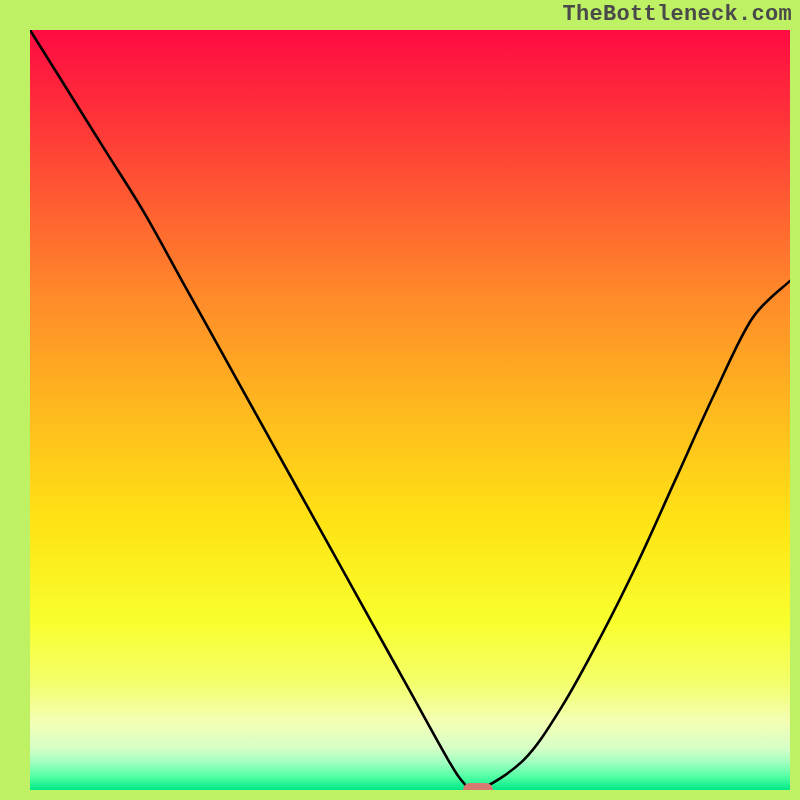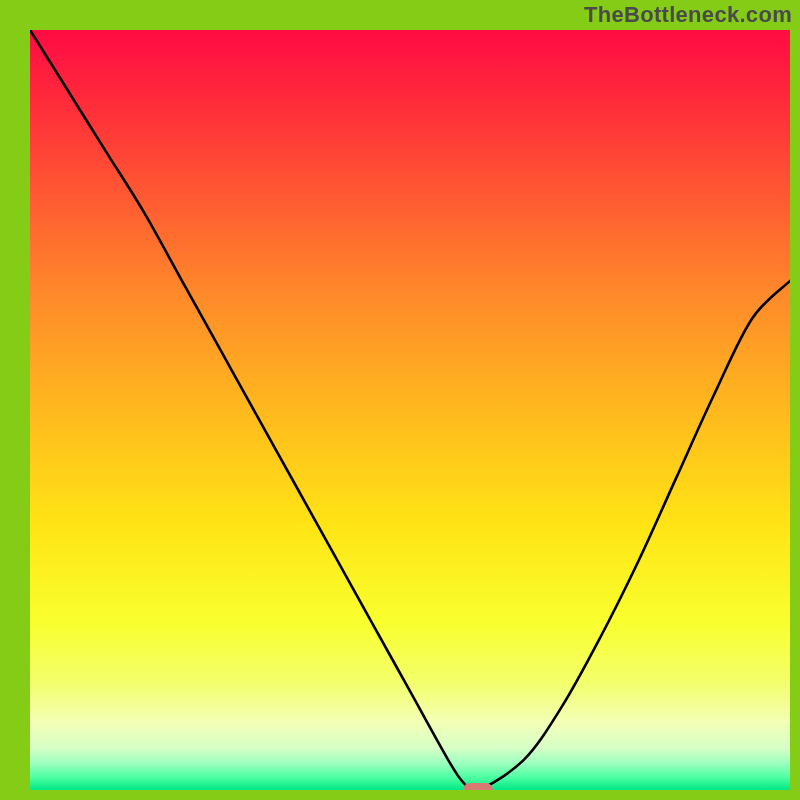--- a/index.html
+++ b/index.html
@@ -8,21 +8,22 @@
     width: 800px;
     height: 800px;
     background: #000;
     overflow: hidden;
     font-family: Arial, Helvetica, sans-serif;
   }
   .frame {
     position: relative;
     width: 800px;
     height: 800px;
-    background: #84cc16;
+    background: #bef264;
+    font-family: Liberation Mono, monospace;
   }
   .watermark {
     position: absolute;
     top: 2px;
     right: 8px;
     color: #4a4a4a;
     font-size: 22px;
     font-weight: 600;
     letter-spacing: 0.3px;
     z-index: 20;

